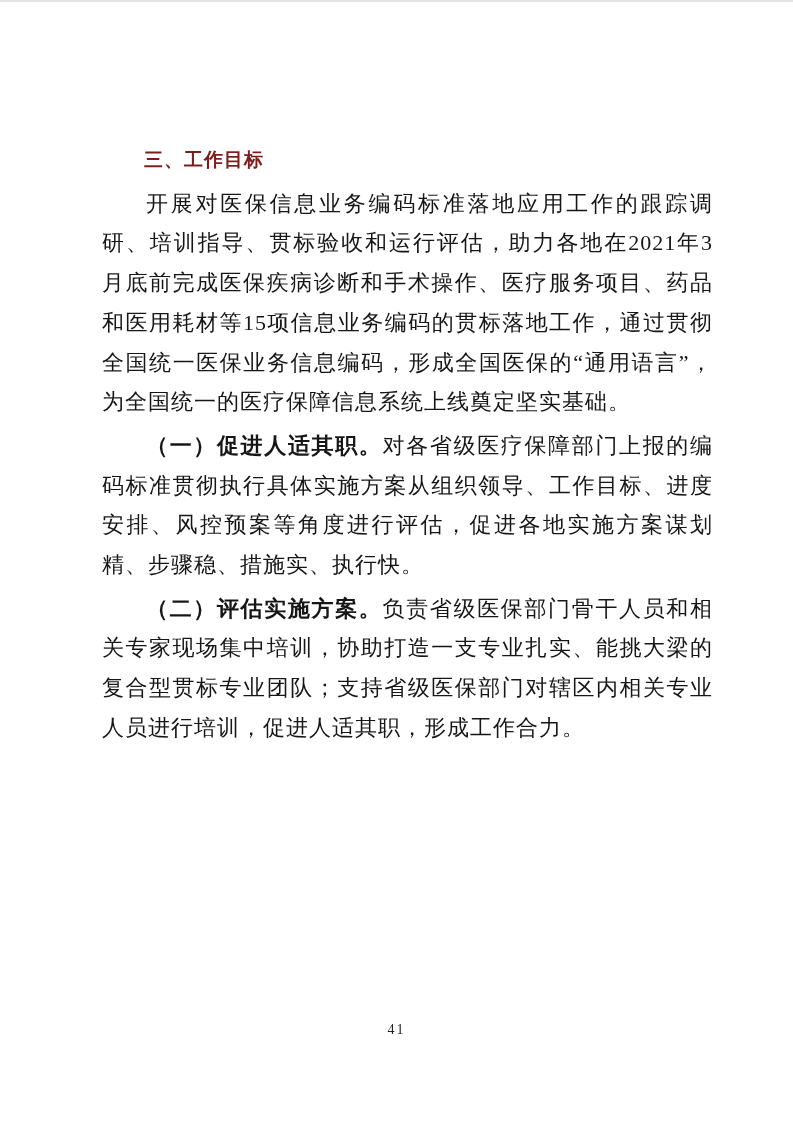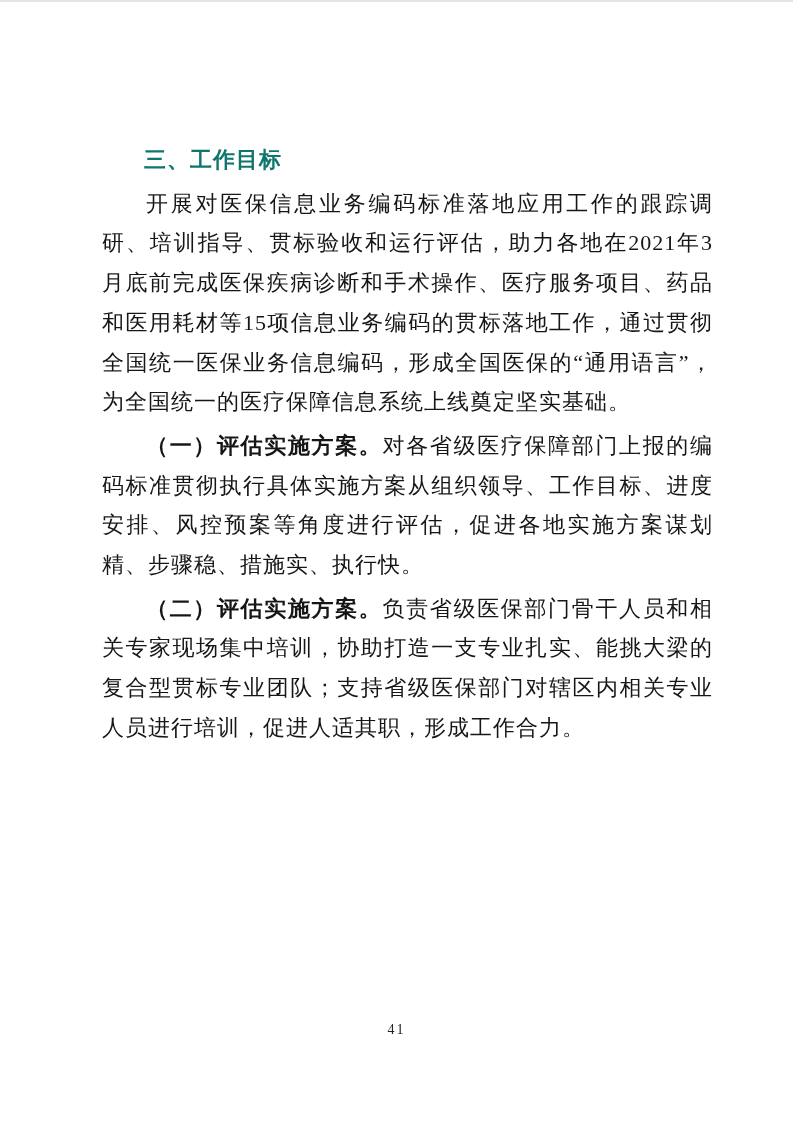--- a/index.html
+++ b/index.html
@@ -28,23 +28,23 @@
     line-height: 39.7px;
     text-align: justify;
     text-justify: inter-character;
     letter-spacing: 1px;
   }
   h2.doc-heading {
     margin: 0;
     padding: 0 0 0 46px;
     font-family: "Liberation Sans", sans-serif;
     font-weight: 700;
-    font-size: 22px;
+    font-size: 19px;
     line-height: 39.7px;
-    color: #0f766e;
+    color: #7f1d1d;
     text-align: left;
     letter-spacing: 1px;
   }
   p.doc-paragraph {
     margin: 4px;
     text-indent: 2em;
   }
   p.doc-paragraph .lead {
     font-weight: 700;
   }
@@ -65,20 +65,20 @@
 
 <div class="page-edge-top"></div>
 
 <div class="content">
 
   <h2 class="doc-heading">三、工作目标</h2>
 
   <p class="doc-paragraph">开展对医保信息业务编码标准落地应用工作的跟踪调研、培训指导、贯标验收和运行评估，助力各地在2021年3月底前完成医保疾病诊断和手术操作、医疗服务项目、药品和医用耗材等15项信息业务编码的贯标落地工作，通过贯彻全国统一医保业务信息编码，形成全国医保的“通用语言”，为全国统一的医疗保障信息系统上线奠定坚实基础。</p>
 
 
-  <p class="doc-paragraph"><span class="lead">（一）评估实施方案。</span><span>对各省级医疗保障部门上报的编码标准贯彻执行具体实施方案从组织领导、工作目标、进度安排、风控预案等角度进行评估，促进各地实施方案谋划精、步骤稳、措施实、执行快。</span></p>
+  <p class="doc-paragraph"><span class="lead">（一）促进人适其职。</span><span>对各省级医疗保障部门上报的编码标准贯彻执行具体实施方案从组织领导、工作目标、进度安排、风控预案等角度进行评估，促进各地实施方案谋划精、步骤稳、措施实、执行快。</span></p>
 
   <p class="doc-paragraph"><span class="lead">（二）评估实施方案。</span><span>负责省级医保部门骨干人员和相关专家现场集中培训，协助打造一支专业扎实、能挑大梁的复合型贯标专业团队；支持省级医保部门对辖区内相关专业人员进行培训，促进人适其职，形成工作合力。</span></p>
 
 
 </div>
 
 <div class="page-number">41</div>
 
 </body></html>

